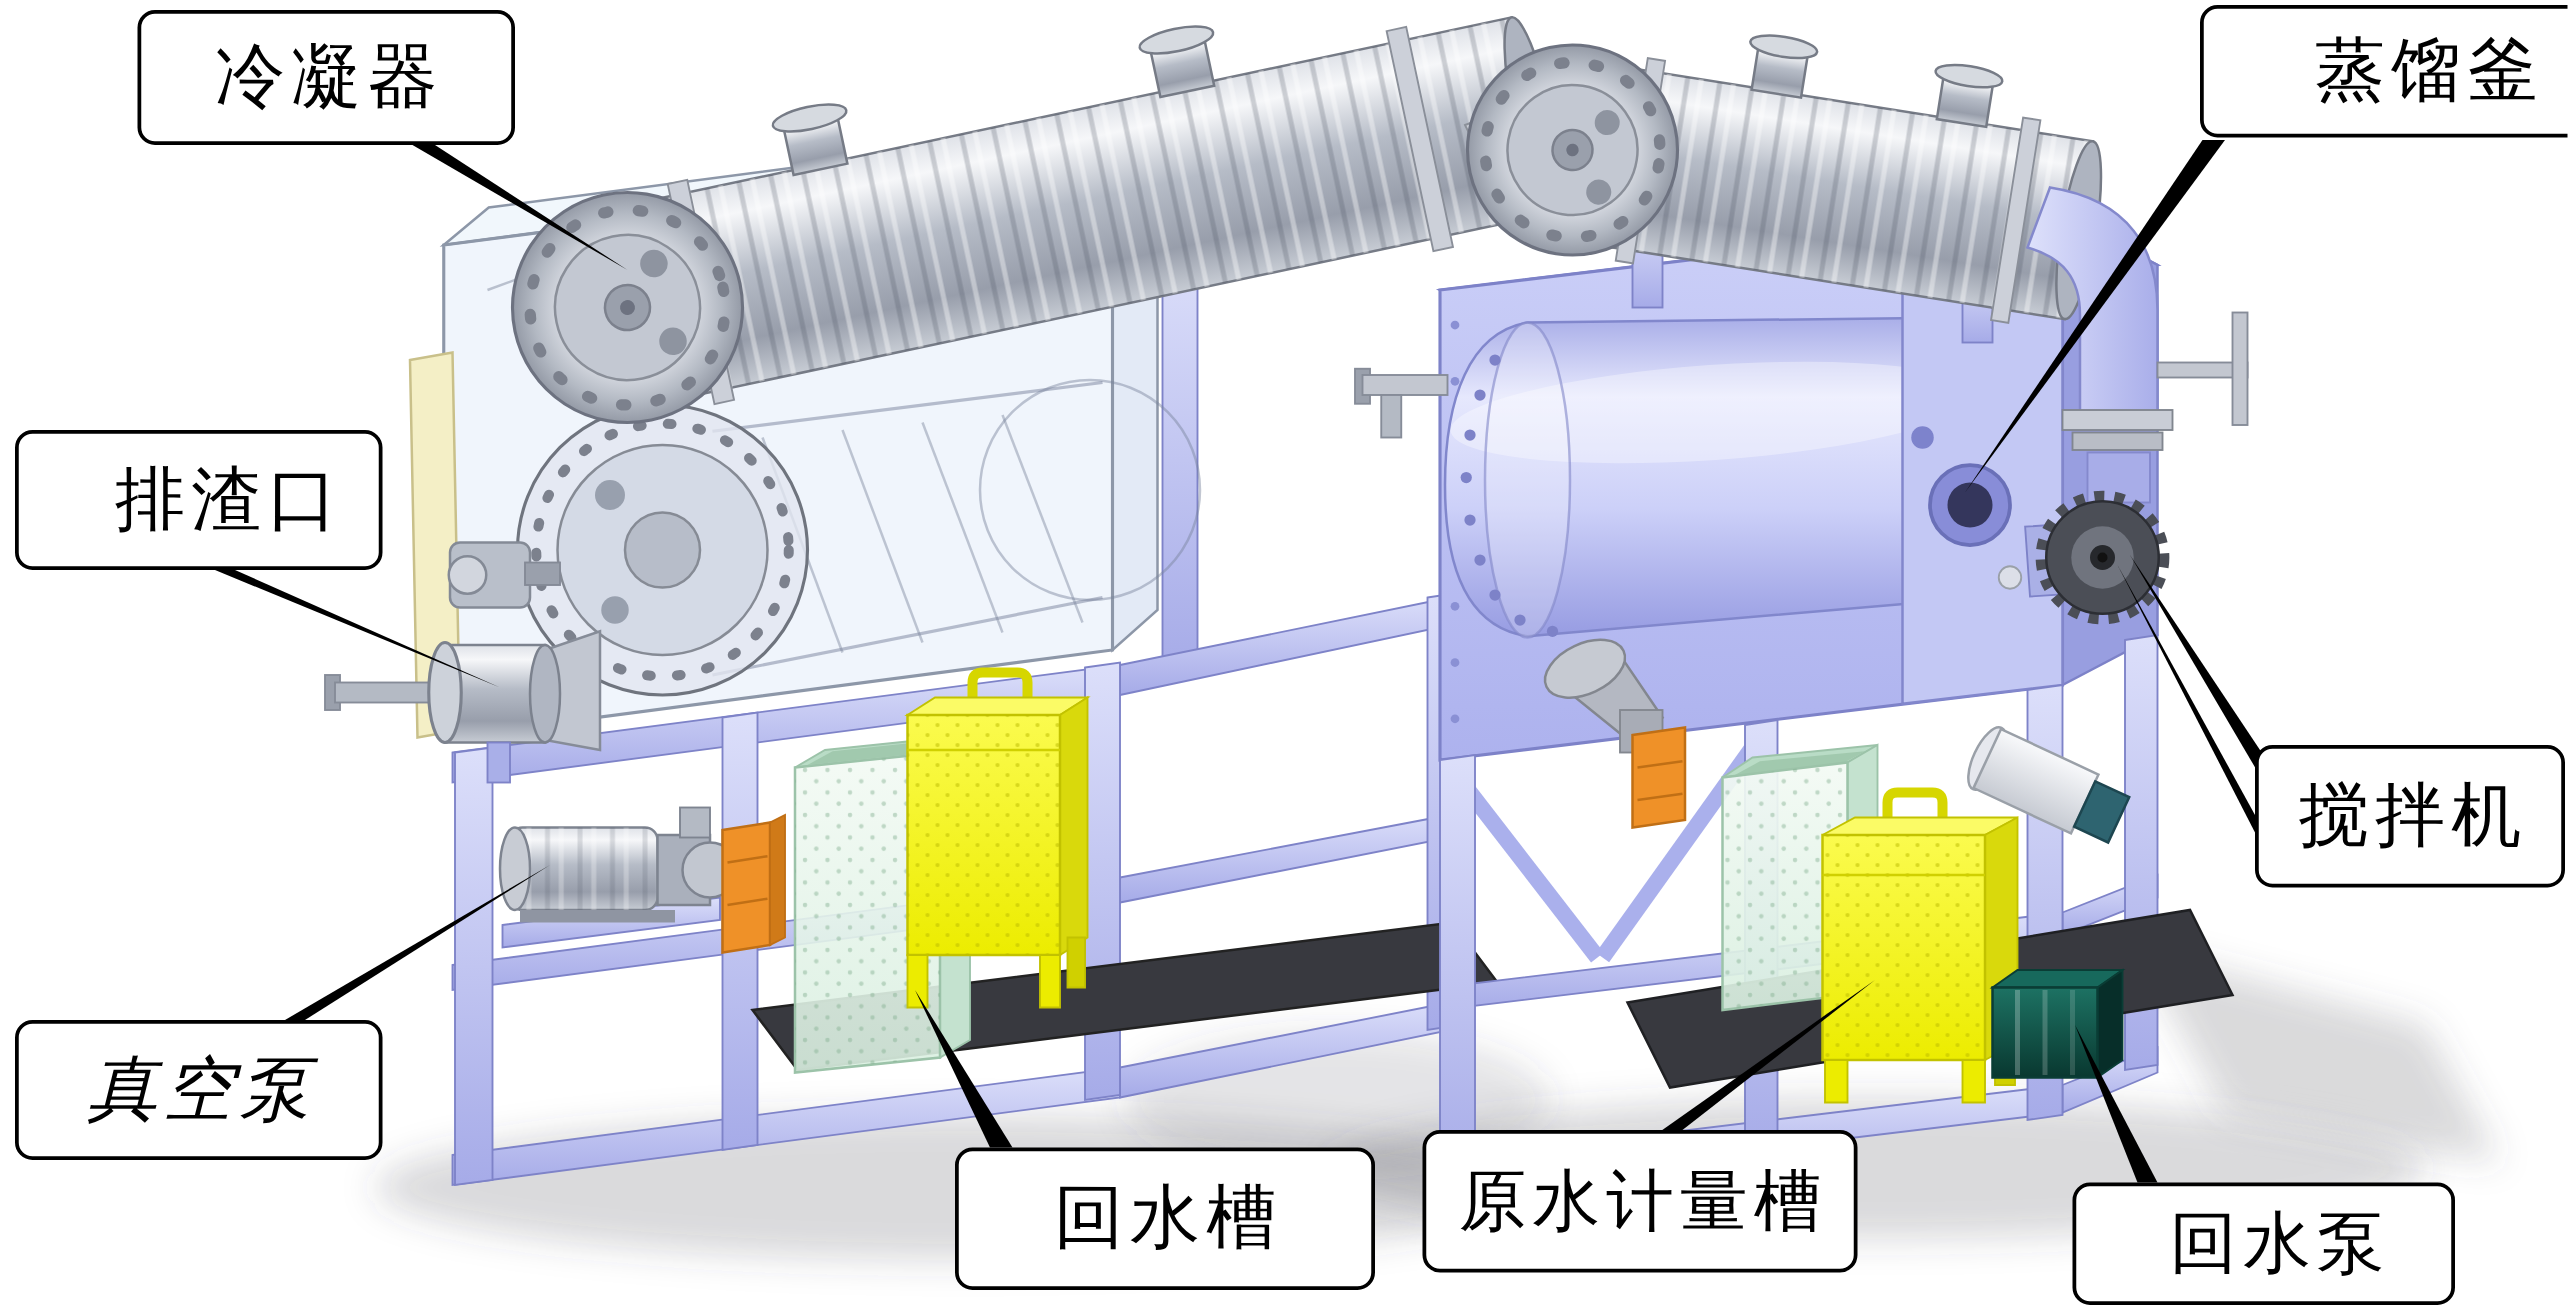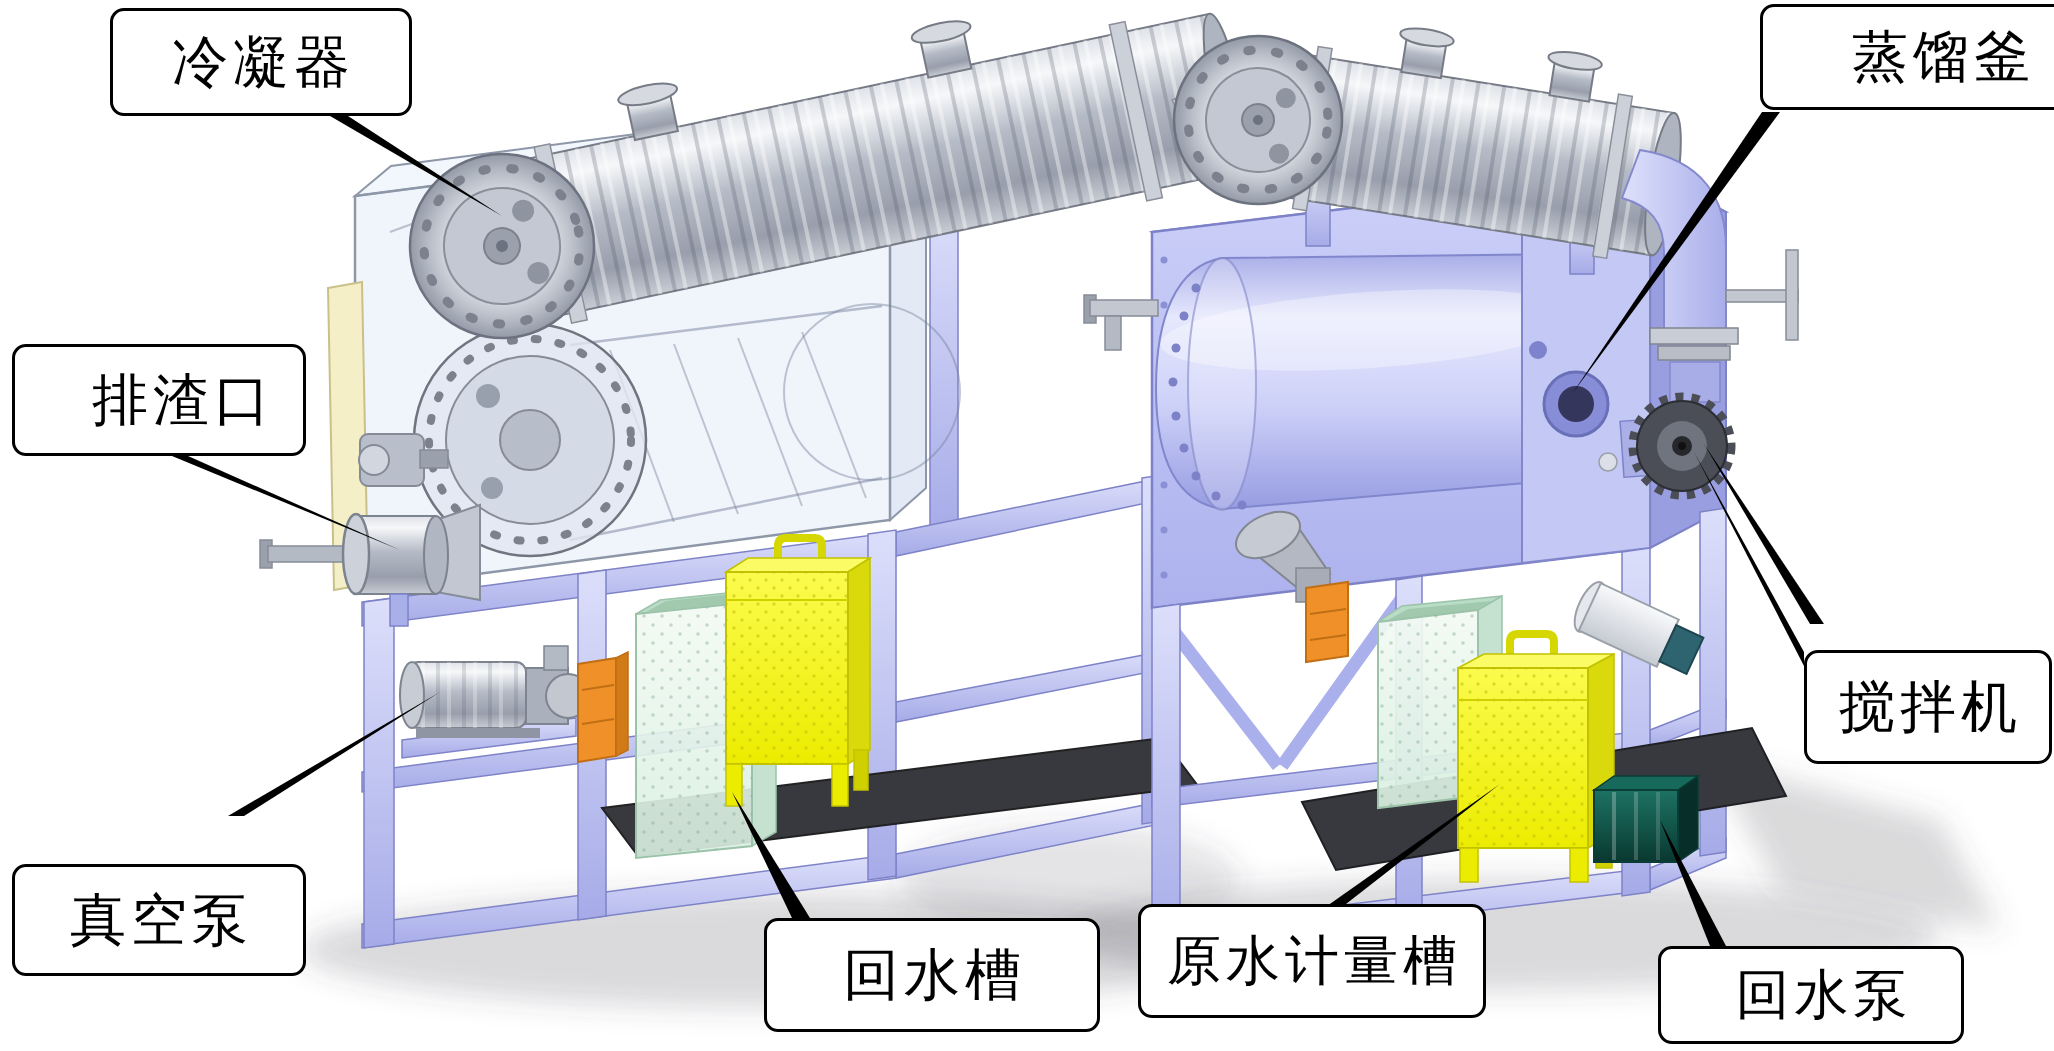--- a/index.html
+++ b/index.html
@@ -19,24 +19,24 @@
     border-radius:14px;
     display:flex;align-items:center;justify-content:center;
     font-size:56px;line-height:1;color:#000000;
     letter-spacing:5px;text-indent:5px;
     box-sizing:border-box;
     z-index:2;
     white-space:nowrap;
   }
   #co-condenser{left:100px;top:8px;width:302px;height:108px;}
   #co-slag{left:2px;top:344px;width:294px;height:112px;padding-left:44px;}
-  #co-vacuum{left:2px;top:864px;width:294px;height:112px;}
+  #co-vacuum{left:2px;top:816px;width:294px;height:112px;font-style:italic;}
   #co-return-tank{left:754px;top:918px;width:336px;height:114px;}
   #co-kettle{left:1750px;top:4px;width:362px;height:106px;}
-  #co-agitator{left:1794px;top:650px;width:248px;height:114px;}
+  #co-agitator{left:1794px;top:596px;width:248px;height:114px;}
   #co-raw-tank{left:1128px;top:904px;width:348px;height:114px;font-size:54px;}
   #co-return-pump{left:1648px;top:946px;width:306px;height:98px;font-size:54px;padding-left:21px;}
 </style>
 </head>
 <body>
 
 <div class="stage">
 
 <svg width="2054" height="1051" viewBox="0 0 2054 1051">
   <defs>

